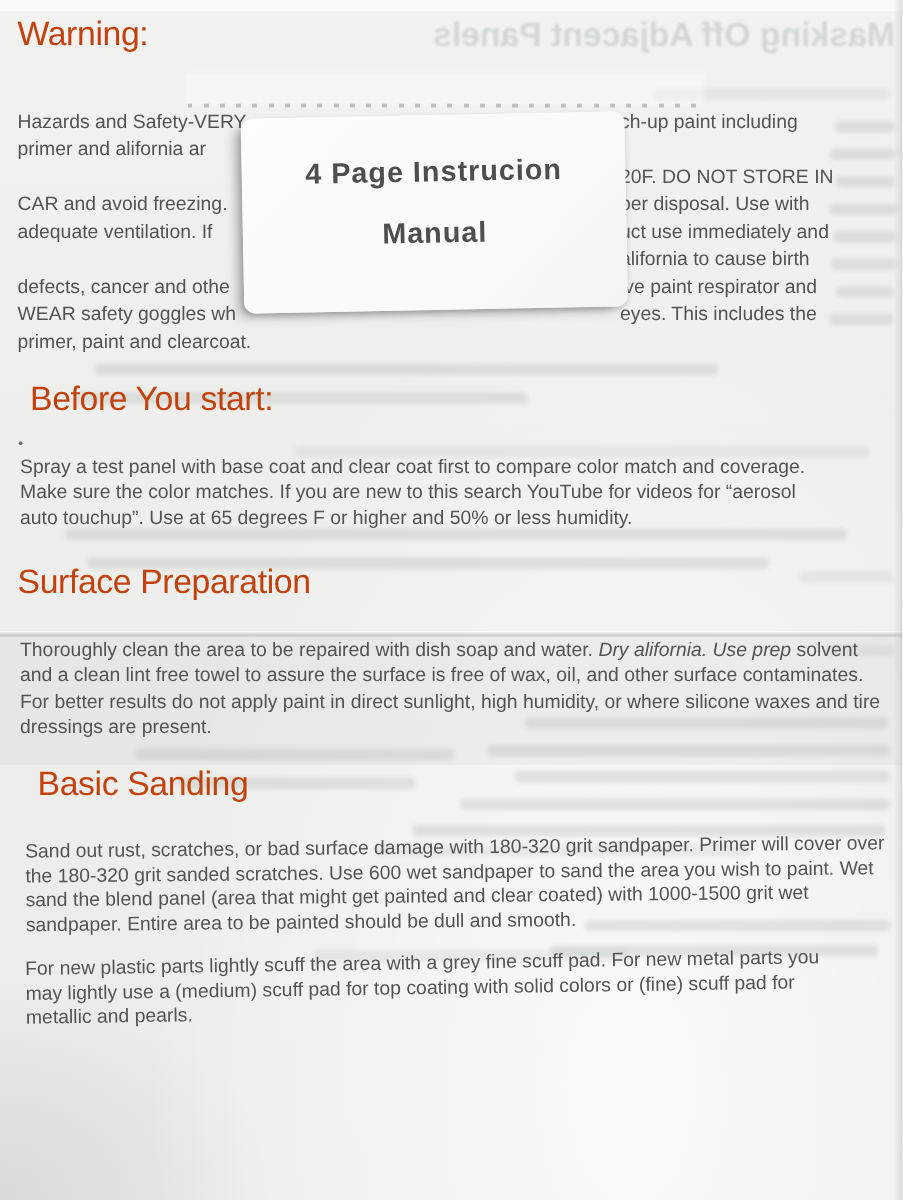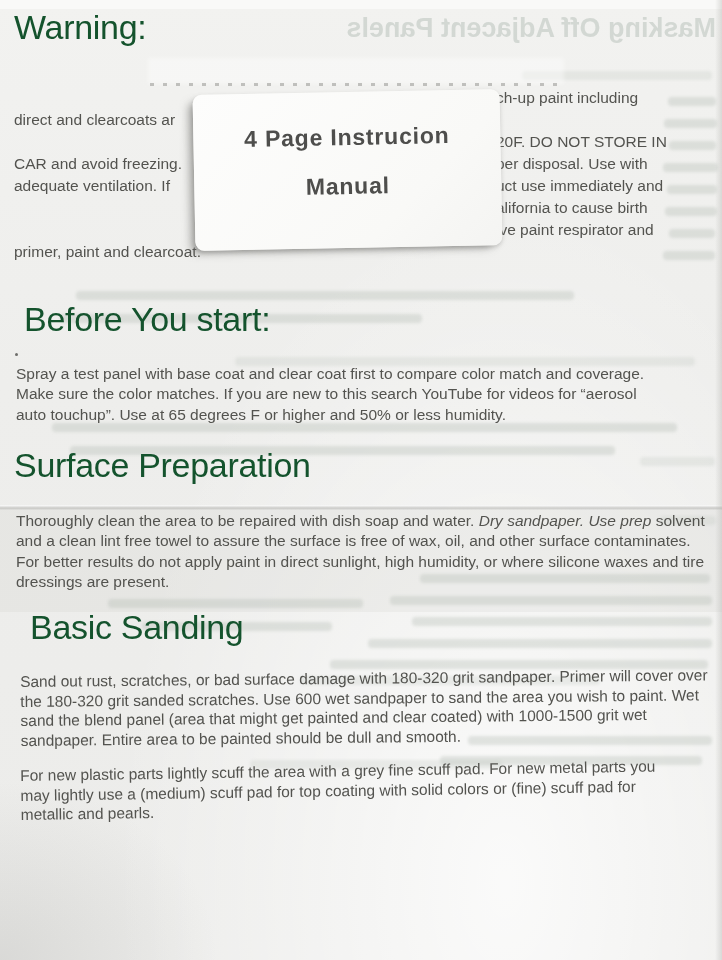--- a/index.html
+++ b/index.html
@@ -20,22 +20,22 @@
   .seam{position:absolute;top:505px;left:0;right:0;height:5px;
     background:linear-gradient(to bottom, rgba(255,255,255,0.9) 0%, rgba(160,160,156,0.45) 60%, rgba(205,205,201,0.15) 100%);
     filter:blur(0.4px);}
   .edge-right{position:absolute;top:0;bottom:0;right:0;width:7px;
     background:linear-gradient(to left, rgba(180,180,176,0.40), rgba(180,180,176,0));}
   .vignette-bl{position:absolute;left:0;bottom:0;width:220px;height:180px;
     background:radial-gradient(ellipse at 0% 100%, rgba(150,150,146,0.22), rgba(150,150,146,0) 70%);}
 
   .heading{
     position:absolute;
-    font-size:34px;line-height:38px;font-weight:400;
-    color:#14532d;letter-spacing:-0.3px;white-space:nowrap;
+    font-size:27px;line-height:38px;font-weight:400;
+    color:#c2410c;letter-spacing:-0.3px;white-space:nowrap;
   }
   .bodytext{
     position:absolute;
     font-size:15.5px;line-height:20.3px;color:#53534f;
   }
   .wrow{position:relative;height:22px;white-space:nowrap;}
   .wl{position:absolute;left:0;top:0;}
   .wr{position:absolute;left:482px;top:0;}
   .em{font-style:italic;}
 
@@ -112,56 +112,62 @@
 <div class="gl" style="left:468px;top:736px;width:244px;"></div>
 <div class="gl" style="left:440px;top:756px;width:262px;"></div>
 <div class="gl light" style="left:250px;top:760px;width:252px;"></div>
 
 <div class="content">
 
   <div class="heading" style="left:14px;top:8px;">Warning:</div>
 
   <div class="bodytext" style="left:14px;top:88px;width:700px;">
     <div class="wrow">
+      <span class="wl">Hazards and Safety-VERY</span>
       <span class="wr">ch-up paint including</span>
     </div>
     <div class="wrow">
-      <span class="wl">direct and clearcoats ar</span>
+      <span class="wl">primer and alifornia ar</span>
     </div>
     <div class="wrow">
       <span class="wr">20F. DO NOT STORE IN</span>
     </div>
     <div class="wrow">
       <span class="wl">CAR and avoid freezing.</span>
       <span class="wr">per disposal. Use with</span>
     </div>
     <div class="wrow">
       <span class="wl">adequate ventilation. If</span>
       <span class="wr">uct use immediately and</span>
     </div>
     <div class="wrow">
       <span class="wr">alifornia to cause birth</span>
     </div>
     <div class="wrow">
+      <span class="wl">defects, cancer and othe</span>
       <span class="wr">ive paint respirator and</span>
+    </div>
+    <div class="wrow">
+      <span class="wl">WEAR safety goggles wh</span>
+      <span class="wr">eyes. This includes the</span>
     </div>
     <div class="wrow">
       <span class="wl">primer, paint and clearcoat.</span>
     </div>
   </div>
 
   <div class="heading" style="left:24px;top:300px;">Before You start:</div>
   <div class="stray-dot"></div>
 
   <div class="bodytext" style="left:16px;top:364px;width:652px;">Spray a test panel with base coat and clear coat first to compare color match and coverage. Make sure the color matches.  If you are new to this search YouTube for videos for “aerosol auto touchup”.  Use at 65 degrees F or higher and 50% or less humidity.</div>
 
   <div class="heading" style="left:14px;top:446px;">Surface Preparation</div>
 
   <div class="bodytext" style="left:16px;top:511px;width:698px;">
-    <span>Thoroughly clean the area to be repaired with dish soap and water.  </span><span class="em">Dry sandpaper. Use prep</span><span> solvent and a clean lint free towel to assure the surface is free of wax, oil, and other surface contaminates. For better results do not apply paint in direct sunlight, high humidity, or where silicone waxes and tire dressings are present.</span>
+    <span>Thoroughly clean the area to be repaired with dish soap and water.  </span><span class="em">Dry alifornia. Use prep</span><span> solvent and a clean lint free towel to assure the surface is free of wax, oil, and other surface contaminates. For better results do not apply paint in direct sunlight, high humidity, or where silicone waxes and tire dressings are present.</span>
   </div>
 
   <div class="heading" style="left:30px;top:608px;">Basic Sanding</div>
 
   <div class="bodytext tilt1" style="left:20px;top:672px;width:700px;line-height:19.6px;">Sand out rust, scratches, or bad surface damage with 180-320 grit sandpaper. Primer will cover over the 180-320 grit sanded scratches. Use 600 wet sandpaper to sand the area you wish to paint. Wet sand the blend panel (area that might get painted and clear coated) with 1000-1500 grit wet sandpaper. Entire area to be painted should be dull and smooth.</div>
 
   <div class="bodytext tilt2" style="left:20px;top:766px;width:668px;line-height:19.6px;">For new plastic parts lightly scuff the area with a grey fine scuff pad. For new metal parts you may lightly use a (medium) scuff pad for top coating with solid colors or (fine) scuff pad for metallic and pearls.</div>
 
 </div>
 

